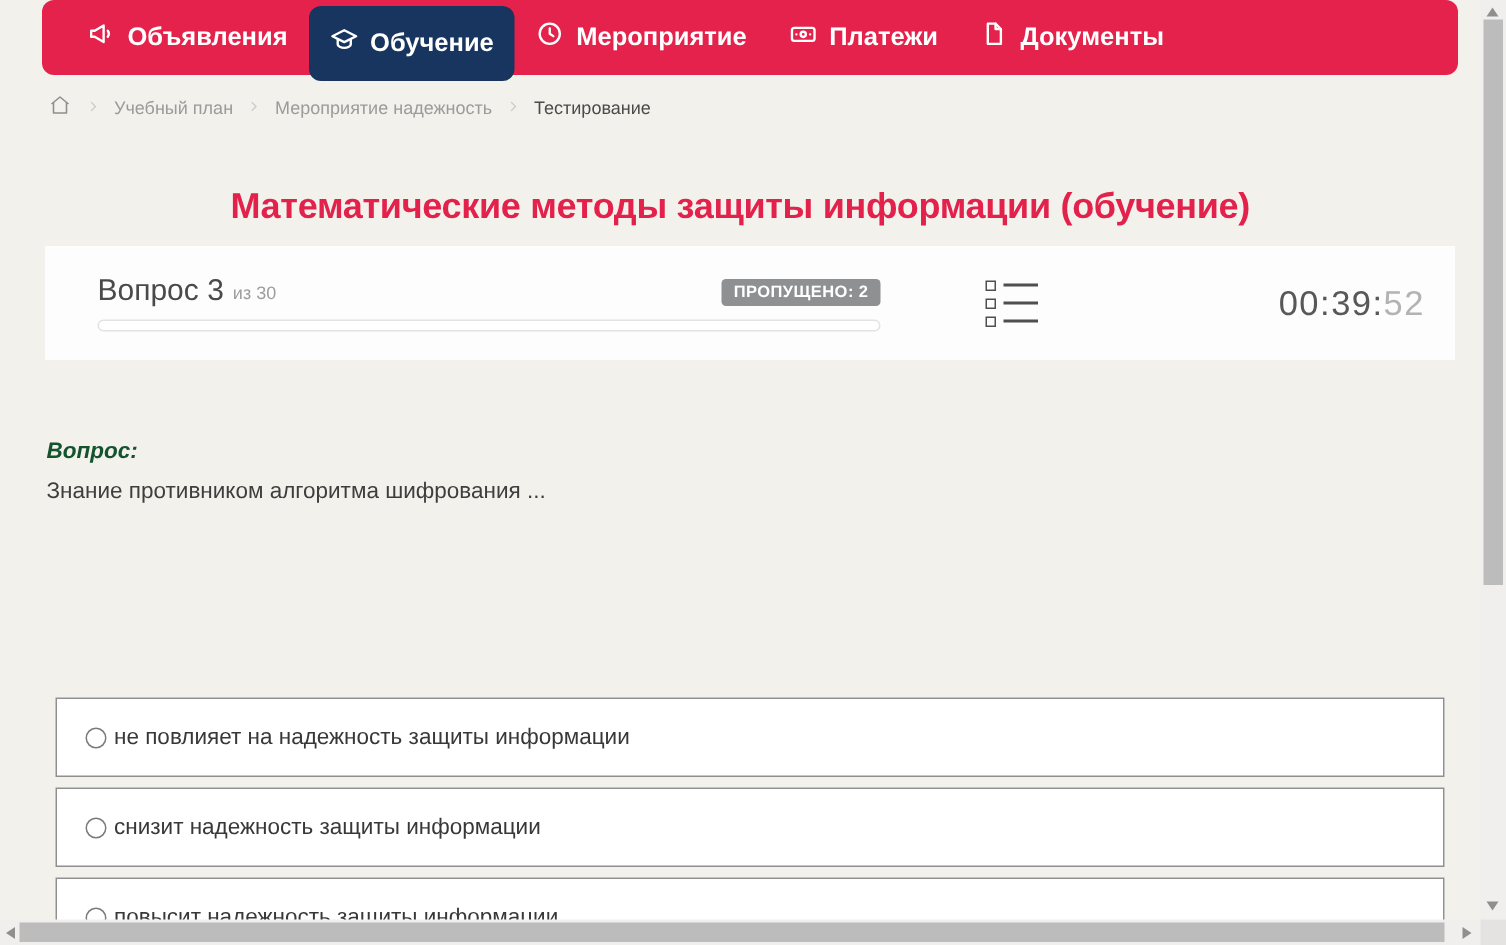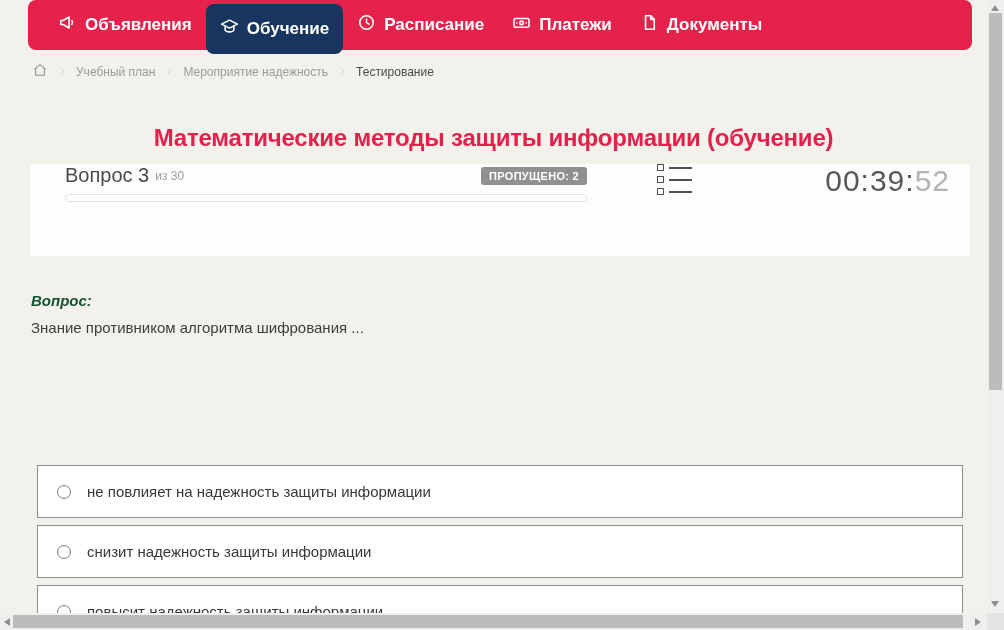--- a/index.html
+++ b/index.html
@@ -22,46 +22,46 @@
   .crumb-home svg { width:16px; height:16px; stroke:#8f8f8f; fill:none; stroke-width:1.6; stroke-linejoin:round; }
   .crumb-sep svg { width:10px; height:10px; stroke:#c9c9c9; fill:none; stroke-width:2; }
   .crumb-link { color:#9b9b9b; text-decoration:none; cursor:pointer; }
   .crumb-current { color:#4b4b4b; }
 
   
   .page-title { position:absolute; top:124px; left:0; width:987px; text-align:center;
     font-size:24px; font-weight:700; color:#e3224c; letter-spacing:-0.2px; }
 
   
-  .quiz-card { position:absolute; left:30px; top:164px; width:940px; height:92px;
-    background:#fdfdfd; display:flex; align-items:flex-start; padding:0 20px 0 35px; }
+  .quiz-card { position:absolute; left:30px; top:164px; width:940px; height:76px;
+    background:#fdfdfd; display:flex; align-items:center; padding:0 20px 0 35px; }
   .qh-left { width:522px; }
   .qh-title-row { display:flex; align-items:center; margin-bottom:7px; }
   .q-label { font-size:20px; color:#4a4a4a; }
   .q-of { font-size:12px; color:#9d9d9d; margin-left:6px; }
   .badge { margin-left:auto; background:#8e9092; color:#fff; font-size:11px; font-weight:700;
     padding:3px 8px; border-radius:3px; letter-spacing:0.3px; }
   .progress { height:8px; border:1px solid #e3e3e1; border-radius:5px; background:#fff; overflow:hidden; }
   .progress-fill { height:100%; width:0; background:#e4224b; }
   .qlist-icon { margin-left:70px; display:flex; flex-direction:column; gap:5px; cursor:pointer; }
   .ql-row { display:flex; align-items:center; gap:5px; }
   .ql-sq { width:7px; height:7px; border:1.5px solid #4f4f4f; background:#fdfdfd; }
   .ql-ln { width:23px; height:2px; background:#4f4f4f; }
-  .timer { margin-left:auto; font-size:30px; font-weight:300; color:#585858; letter-spacing:1px; }
+  .timer { margin-left:auto; font-size:23px; font-weight:300; color:#585858; letter-spacing:1px; }
   .t-sec { color:#b3b3b3; }
 
   
   .question-block { position:absolute; left:31px; top:292px; font-size:15px; color:#3e3e3e; }
   .q-head { font-weight:700; font-style:italic; color:#14532d; margin-bottom:10px; }
   .q-type { margin-top:43px; }
   .q-type .lbl { font-weight:700; font-style:italic; color:#333; }
 
   
   .options { position:absolute; left:37px; top:465px; width:926px; }
-  .option { display:flex; align-items:center; gap:16px; height:53px; background:#fff;
+  .option { display:flex; align-items:center; gap:5px; height:53px; background:#fff;
     border:1px solid #8f8f8f; padding-left:19px; margin-bottom:7px; cursor:pointer; }
   .radio { width:14px; height:14px; border:1px solid #7a7a7a; border-radius:50%; background:#fff; flex-shrink:0; }
   .option-label { font-size:15px; color:#383838; }
 
   
   .vscroll { position:absolute; right:0; top:0; width:17px; height:613px; background:#f0efed; z-index:5; }
   .v-thumb { position:absolute; top:13px; left:2px; width:13px; height:377px; background:#bcbcbc; }
   .hscroll { position:absolute; left:0; bottom:0; width:987px; height:17px; background:#f0efed; z-index:6; }
   .h-thumb { position:absolute; left:13px; top:2px; width:950px; height:13px; background:#bcbcbc; }
   .scroll-corner { position:absolute; right:0; bottom:0; width:17px; height:17px; background:#e4e3e1; z-index:6; }
@@ -89,21 +89,21 @@
             <path d="M12 4L2 9l10 5 10-5-10-5z"></path>
             <path d="M6.5 11.8V16c0 1.4 2.5 2.8 5.5 2.8s5.5-1.4 5.5-2.8v-4.2"></path>
           </svg></span>
       <span>Обучение</span>
     </a>
     <a class="nav-item">
       <span><svg viewBox="0 0 24 24">
             <circle cx="12" cy="12" r="8.5"></circle>
             <path d="M12 7.5V12l3 2"></path>
           </svg></span>
-      <span>Расписание</span>
+      <span>Мероприятие</span>
     </a>
     <a class="nav-item">
       <span><svg viewBox="0 0 24 24">
             <rect x="2.5" y="7" width="19" height="11" rx="2"></rect>
             <circle cx="12" cy="12.5" r="2.2"></circle>
             <path d="M6.2 12.5h.01M17.8 12.5h.01"></path>
           </svg></span>
       <span>Платежи</span>
     </a>
     <a class="nav-item">

